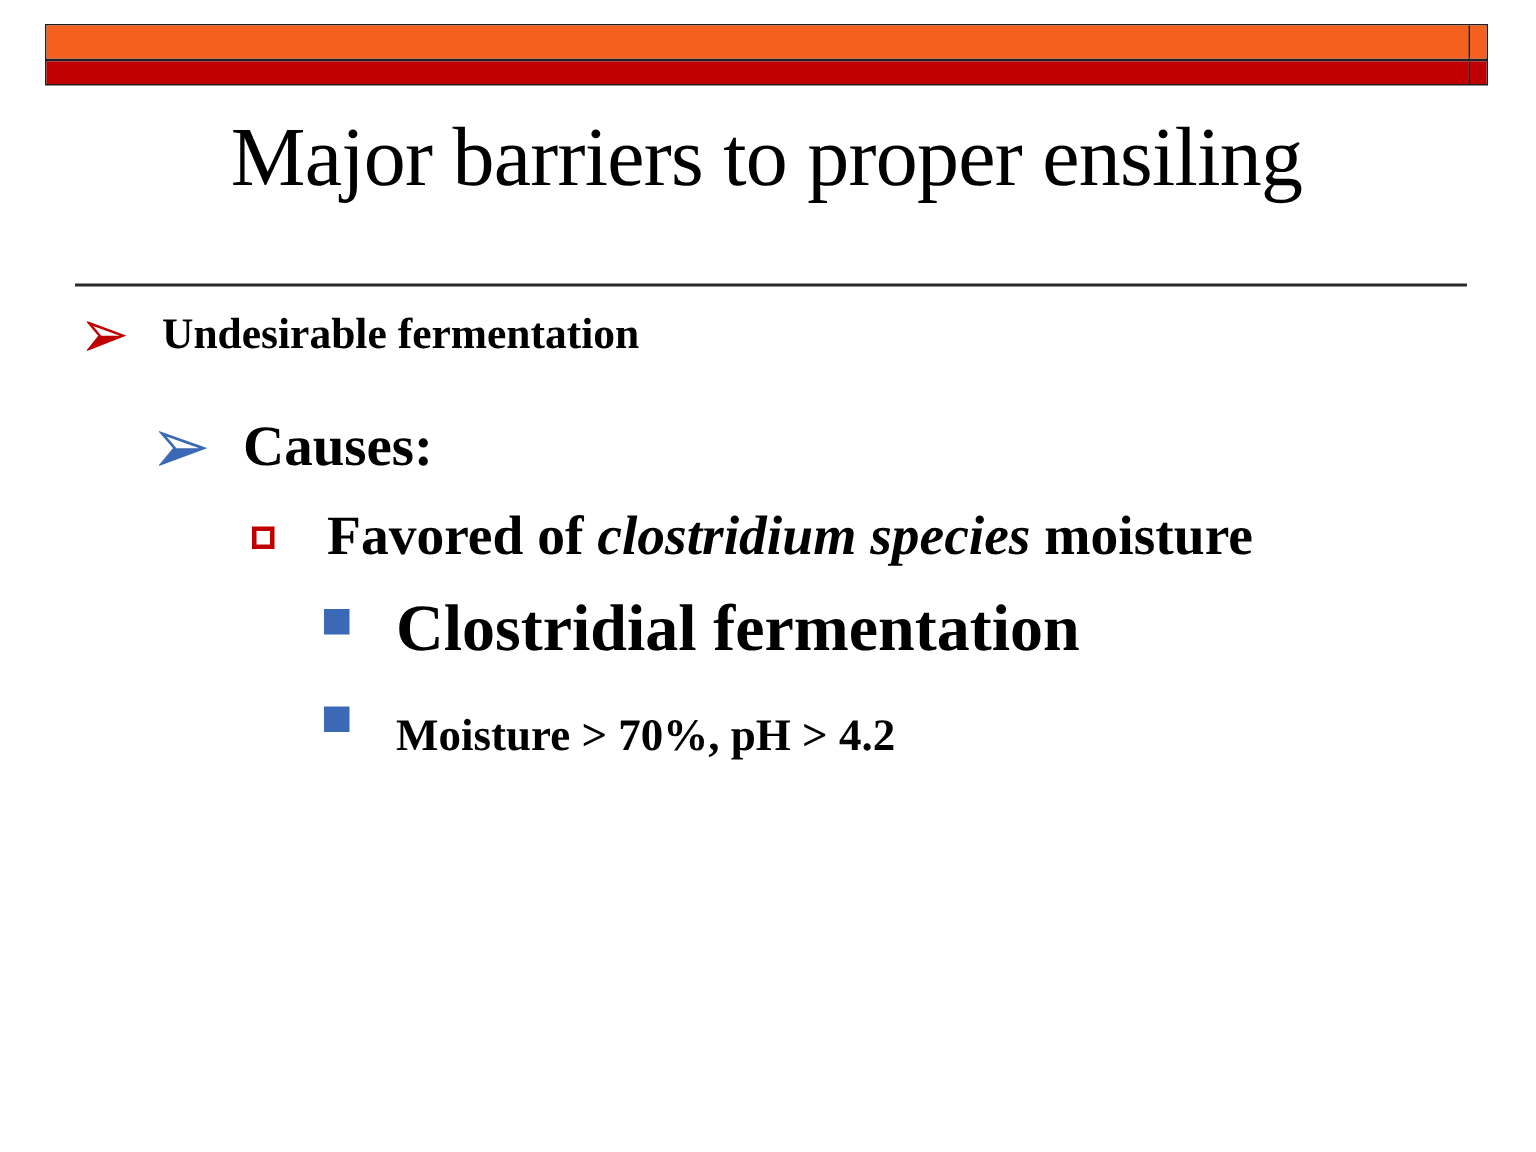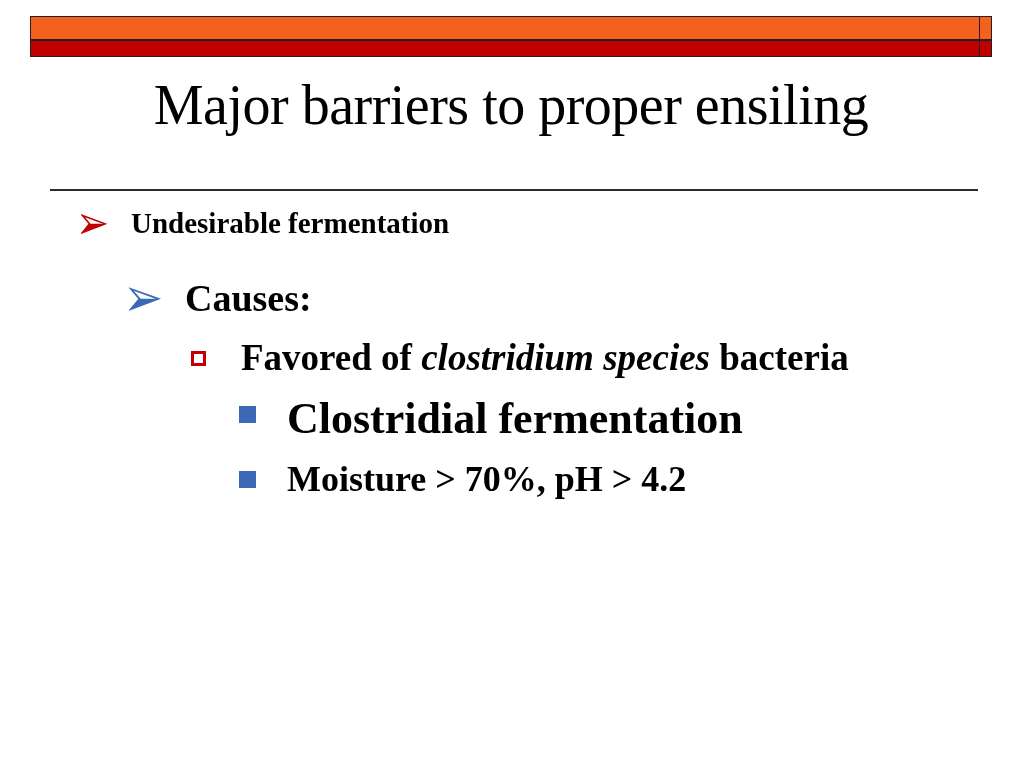--- a/index.html
+++ b/index.html
@@ -74,24 +74,23 @@
     left: 50px;
     top: 189px;
     width: 928px;
     height: 0;
     border-top: 2.5px solid #2b2b2b;
   }
 
   
   .body {
     position: absolute;
-    left: 12px;
+    left: 0;
     top: 203px;
     width: 904px;
-    padding-left: 11px;
   }
   .bullet-line {
     position: relative;
     display: flex;
     align-items: flex-start;
   }
 
   
   .lvl1 { padding-left: 58px; }
   .lvl2 { padding-left: 106px; }
@@ -141,21 +140,21 @@
 
   .row-activity { margin-top: 12px; }
   .row-activity .text   { font-size: 37px; line-height: 1.22; }
   .row-activity .marker { height: 47px; }
 
   .row-clostridial { margin-top: 10px; }
   .row-clostridial .text   { font-size: 44px; line-height: 1.22; }
   .row-clostridial .marker { height: 44px; }
 
   .row-moisture { margin-top: 12px; }
-  .row-moisture .text   { font-size: 36px; line-height: 1.22; }
+  .row-moisture .text   { font-size: 30px; line-height: 1.22; margin-top: 15px; }
   .row-moisture .marker { height: 44px; }
 
   .row-favored { margin-top: 12px; }
   .row-favored .text   { font-size: 37px; line-height: 1.30; max-width: 640px; }
   .row-favored .marker { height: 47px; }
 </style>
 </head>
 <body>
 
 <div class="header-bars">
@@ -194,21 +193,21 @@
         <path d="M2 3 L29.5 12.8 L2 23 L10.5 12.8 Z" fill="none" stroke="#3b69b5" stroke-width="1.8"></path>
       </svg>
     </span>
     <span class="text">Causes:</span>
   </div>
 
   <div class="bullet-line lvl3 row-activity">
     <span class="marker square-w">
       <span class="sq-hollow"></span>
     </span>
-    <span class="text"><span>Favored of </span><em>clostridium species</em><span> bacteria</span></span>
+    <span class="text"><span>Favored of </span><em>clostridium species</em><span> moisture</span></span>
   </div>
 
   <div class="bullet-line lvl4 row-clostridial">
     <span class="marker square-w2">
       <span class="sq-solid"></span>
     </span>
     <span class="text">Clostridial fermentation</span>
   </div>
 
   <div class="bullet-line lvl4 row-moisture">

